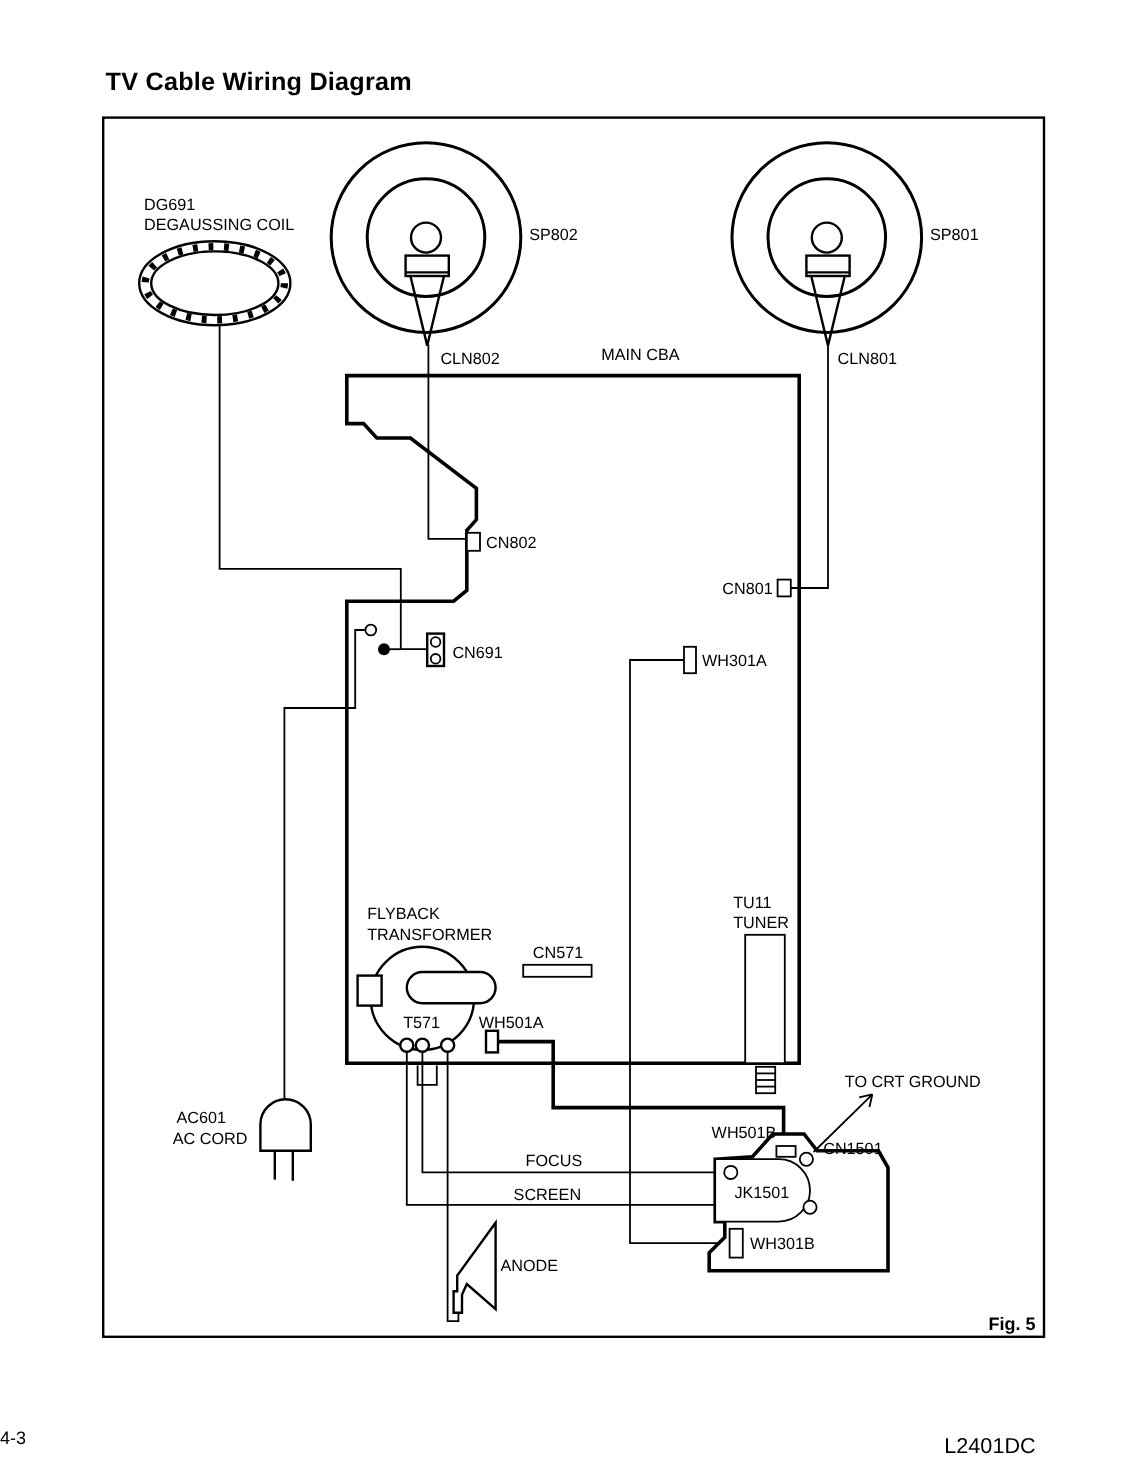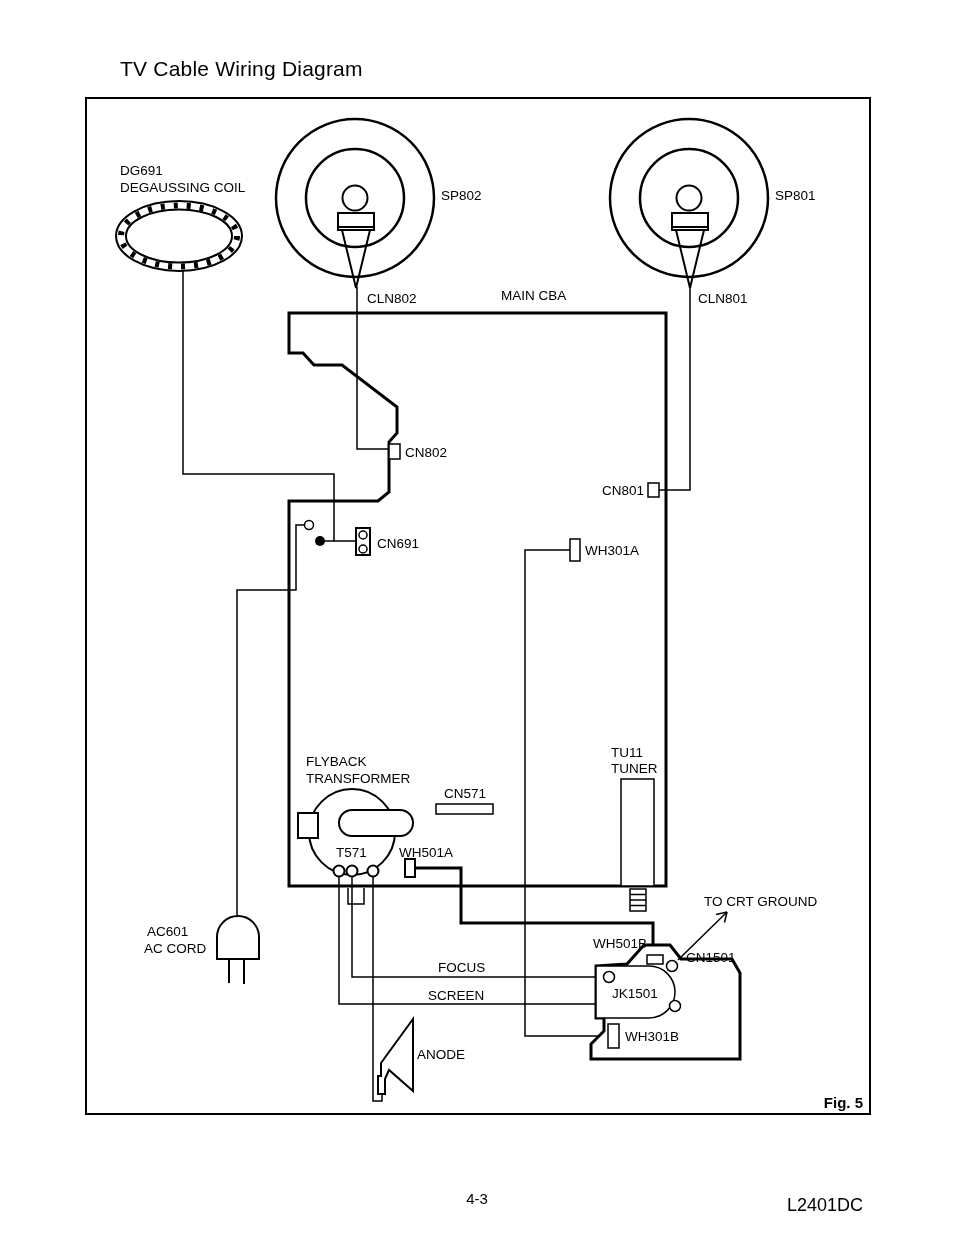--- a/index.html
+++ b/index.html
@@ -1,20 +1,20 @@
 <!DOCTYPE html>
 <html><head>
 <meta charset="utf-8">
 <style>
   html,body{margin:0;padding:0;background:#ffffff;}
   body{width:954px;height:1235px;position:relative;font-family:"Liberation Sans",sans-serif;color:#000;}
-  .page-title{position:absolute;left:88px;top:57px;font-size:21px;font-weight:normal;letter-spacing:.2px;margin-left:32px;}
+  .page-title{position:absolute;left:88px;top:57px;font-size:21px;font-weight:bold;letter-spacing:.2px;}
   .figure-box{position:absolute;left:85px;top:97px;width:782px;height:1014px;border:2px solid #000;}
   .figure-box svg{display:block;}
-  .footer-page{position:absolute;left:0;top:1190px;width:954px;text-align:center;font-size:15px;}
+  .footer-page{position:absolute;left:0;top:1190px;width:954px;text-align:left;font-size:15px;}
   .footer-doc{position:absolute;top:1195px;right:91px;font-size:18px;}
   svg text{font-family:"Liberation Sans",sans-serif;font-size:13.5px;fill:#000;}
   svg text.bold{font-weight:bold;font-size:15px;}
   .ln{stroke:#000;fill:none;stroke-width:1.5;}
   .ln2{stroke:#000;fill:none;stroke-width:2;}
   .ln25{stroke:#000;fill:none;stroke-width:2.5;}
   .thick{stroke:#000;fill:none;stroke-width:3;}
   .wfill{fill:#fff;}
 </style>
 </head>

